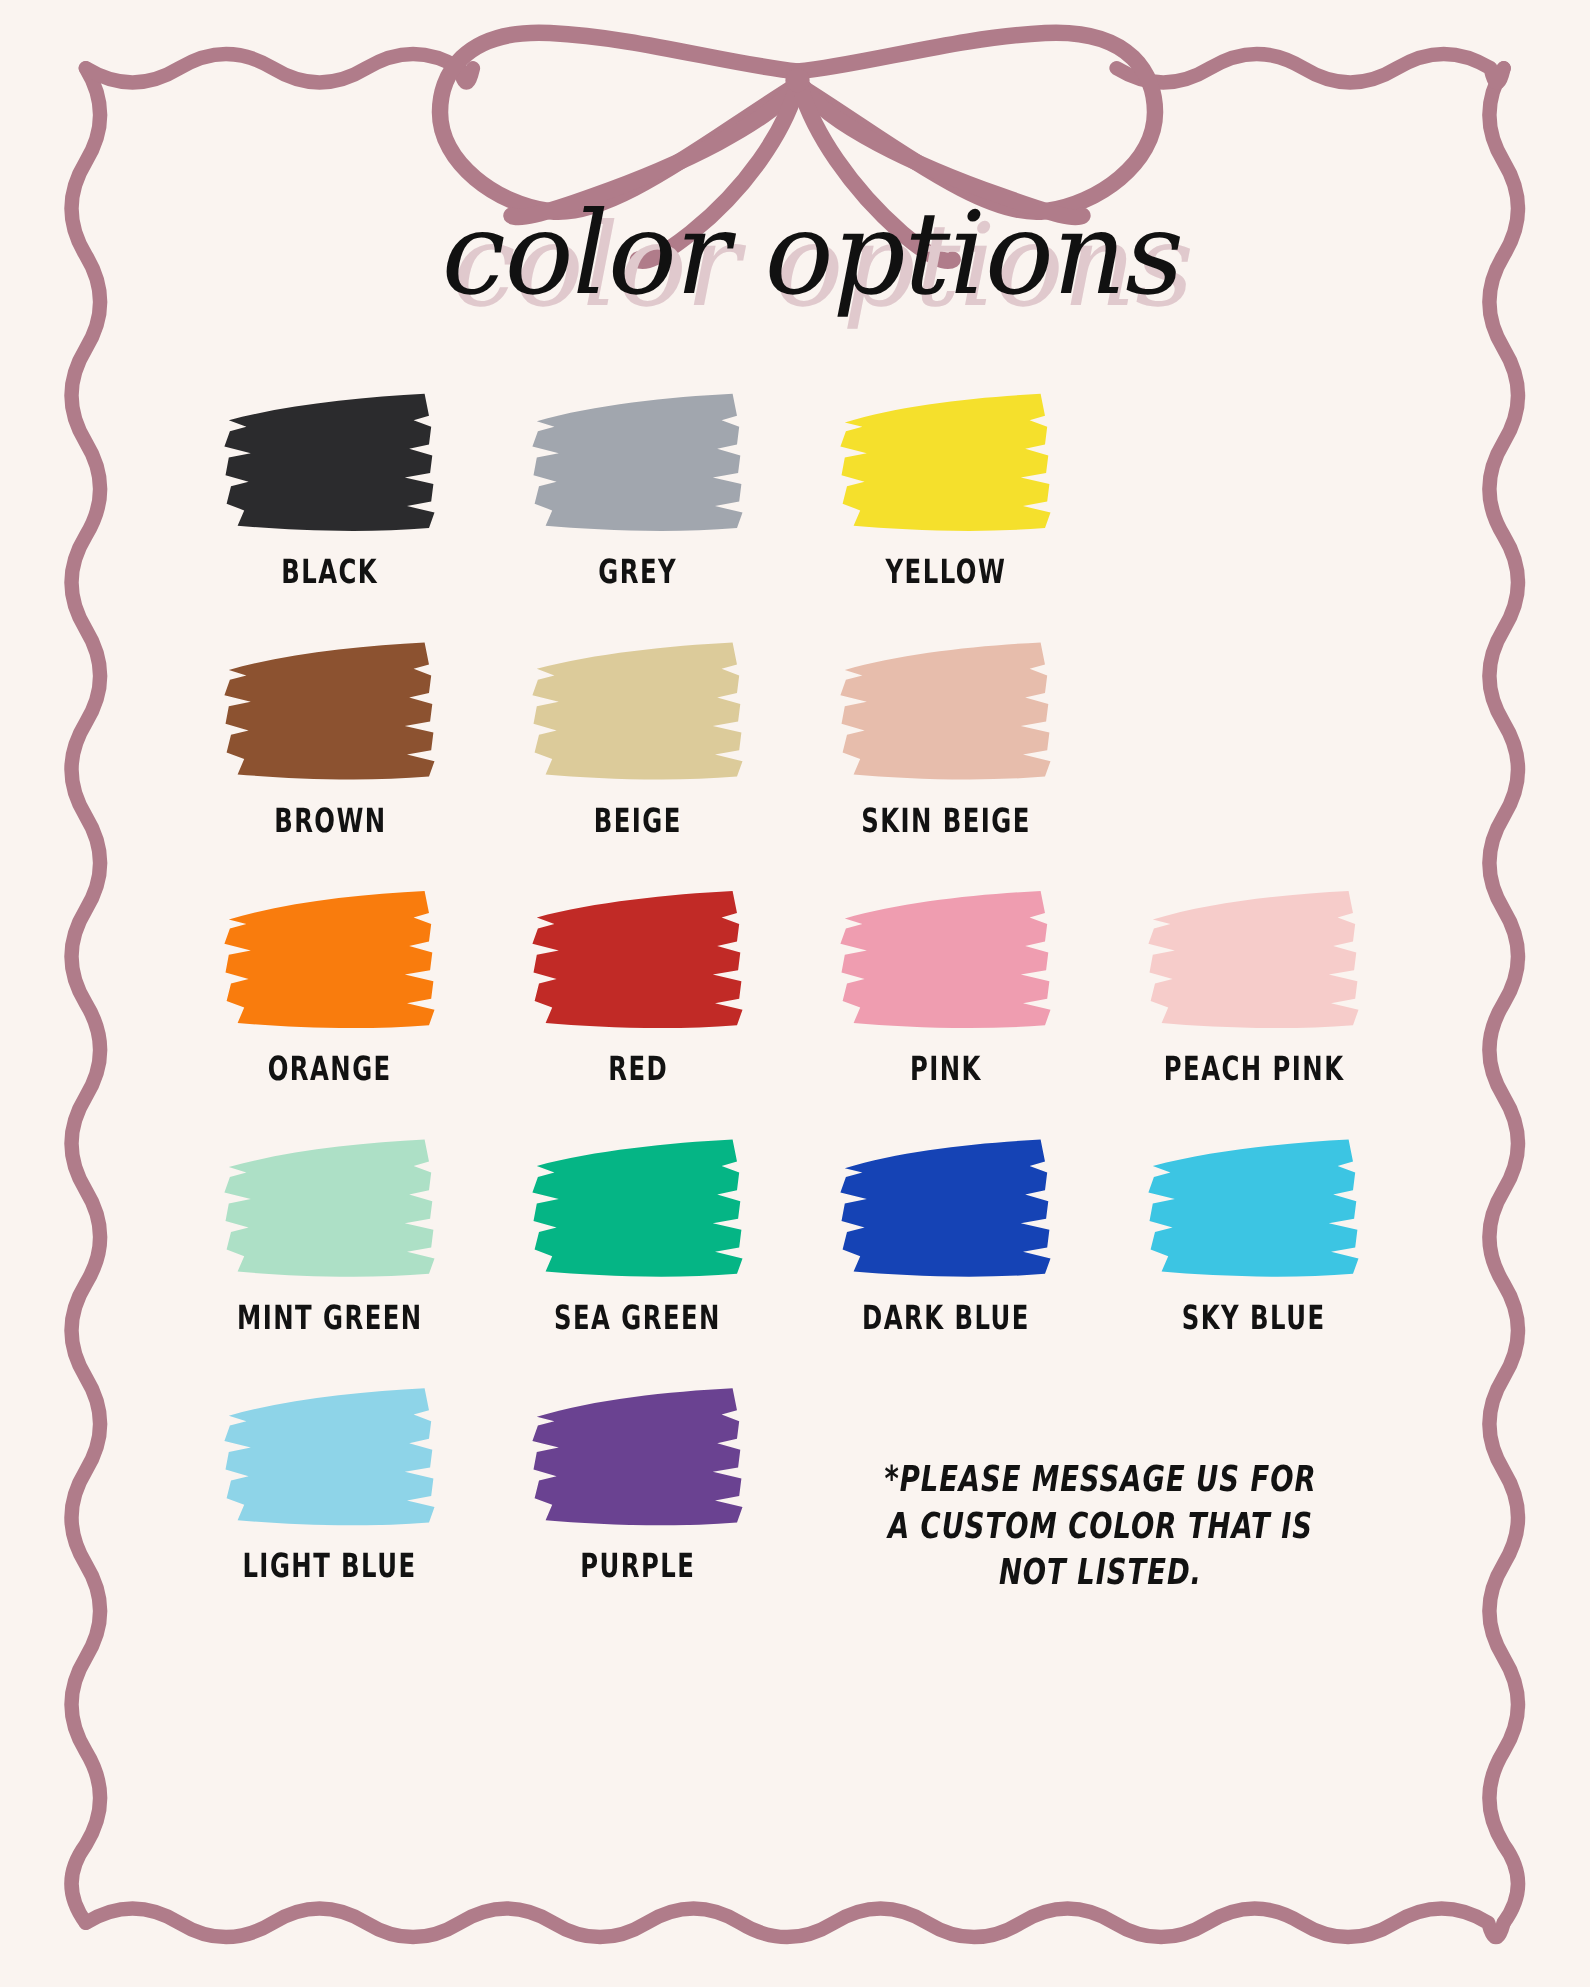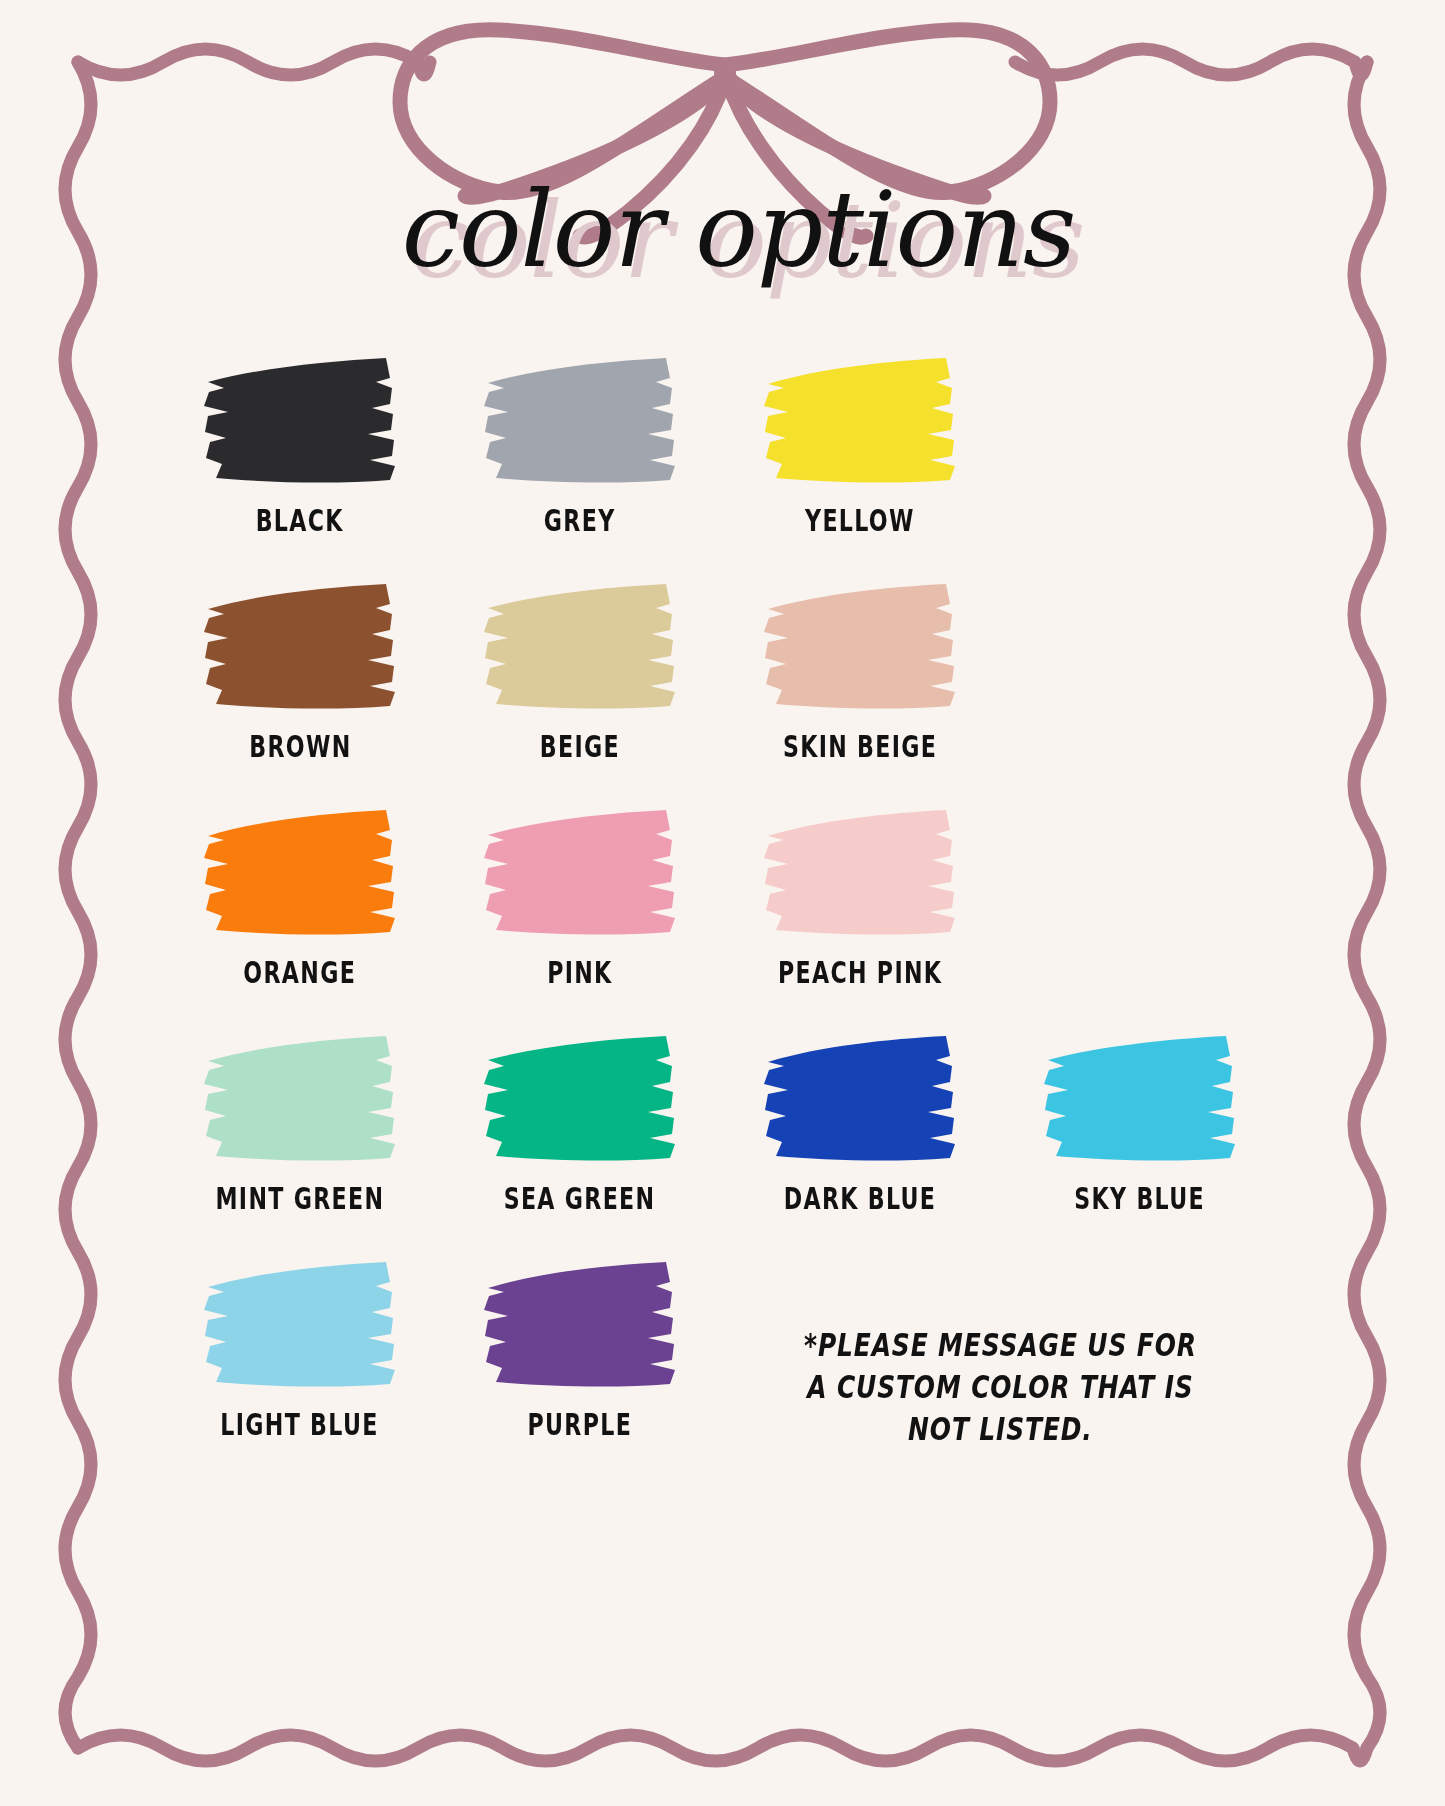--- a/index.html
+++ b/index.html
@@ -214,20 +214,28 @@
           <div class="swatch-holder">
             <svg viewBox="0 0 200 136" preserveAspectRatio="none">
               <path d="M8,32 C60,16 128,9 186,6 L190,26 L176,30 L192,36 L190,52 L172,56 L193,62 L191,78 L168,82 L194,88 L192,104 L170,108 L195,114 L190,128 C130,133 62,130 16,126 L22,112 L6,106 L10,90 L26,86 L5,80 L8,64 L28,60 L4,54 L9,40 L24,36 Z" fill="#f97c0d"></path>
             </svg>
           </div>
           <div class="swatch-label">ORANGE</div>
         </div>
         <div class="cell">
           <div class="swatch-holder">
             <svg viewBox="0 0 200 136" preserveAspectRatio="none">
+              <path d="M8,30 C60,16 128,9 186,6 L190,26 L176,30 L192,36 L190,52 L172,56 L193,62 L191,78 L168,82 L194,88 L192,104 L170,108 L195,114 L190,128 C130,133 62,130 16,126 L22,112 L6,106 L10,90 L26,86 L5,80 L8,64 L28,60 L4,54 L9,40 L24,36 Z" fill="#c12a26"></path>
+            </svg>
+          </div>
+          <div class="swatch-label">RED</div>
+        </div>
+        <div class="cell">
+          <div class="swatch-holder">
+            <svg viewBox="0 0 200 136" preserveAspectRatio="none">
               <path d="M8,31 C60,16 128,9 186,6 L190,26 L176,30 L192,36 L190,52 L172,56 L193,62 L191,78 L168,82 L194,88 L192,104 L170,108 L195,114 L190,128 C130,133 62,130 16,126 L22,112 L6,106 L10,90 L26,86 L5,80 L8,64 L28,60 L4,54 L9,40 L24,36 Z" fill="#ef9db0"></path>
             </svg>
           </div>
           <div class="swatch-label">PINK</div>
         </div>
         <div class="cell">
           <div class="swatch-holder">
             <svg viewBox="0 0 200 136" preserveAspectRatio="none">
               <path d="M8,32 C60,16 128,9 186,6 L190,26 L176,30 L192,36 L190,52 L172,56 L193,62 L191,78 L168,82 L194,88 L192,104 L170,108 L195,114 L190,128 C130,133 62,130 16,126 L22,112 L6,106 L10,90 L26,86 L5,80 L8,64 L28,60 L4,54 L9,40 L24,36 Z" fill="#f6ccca"></path>
             </svg>

